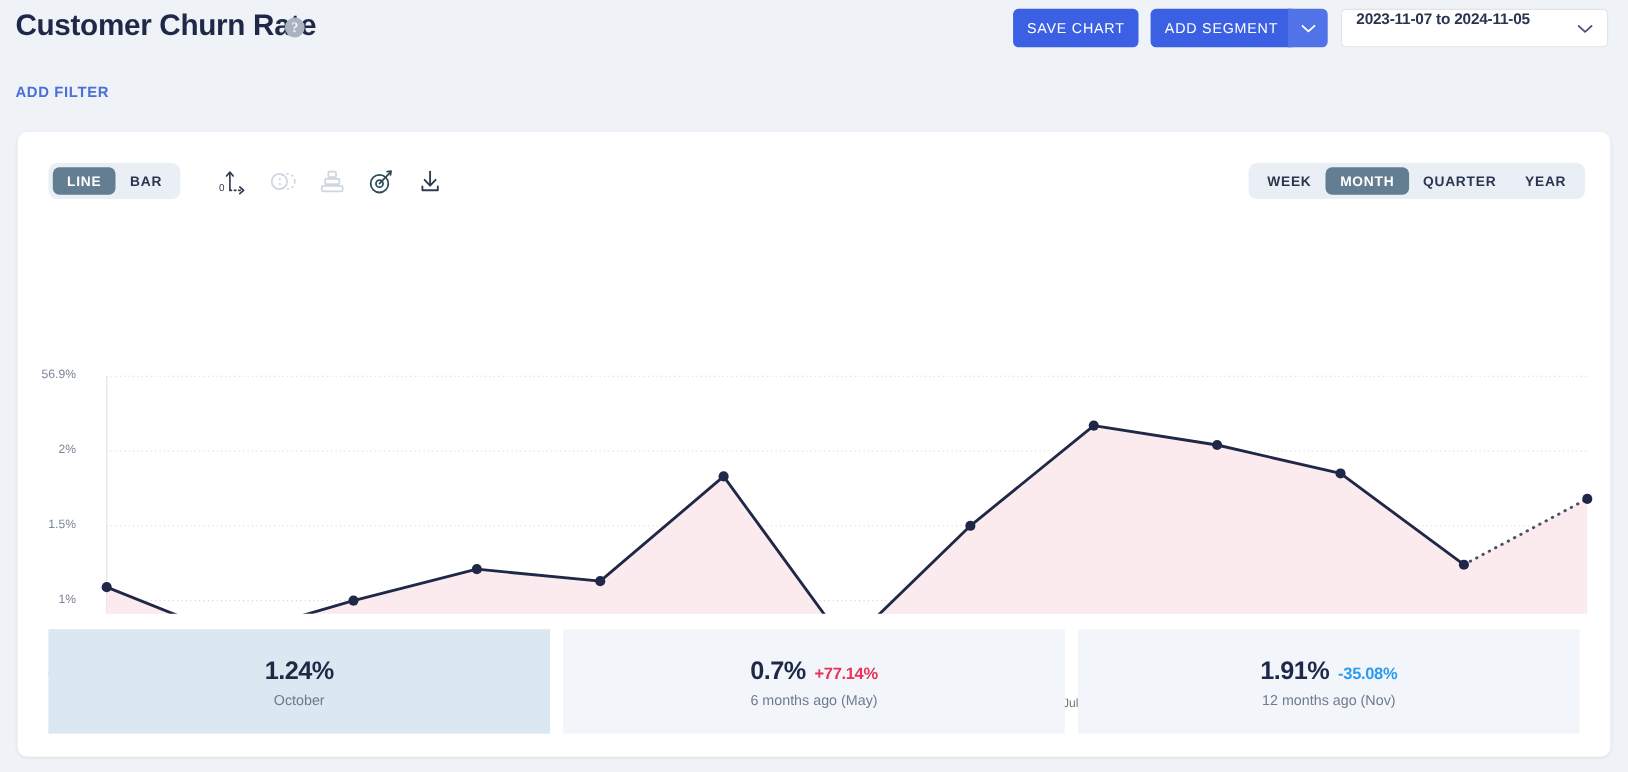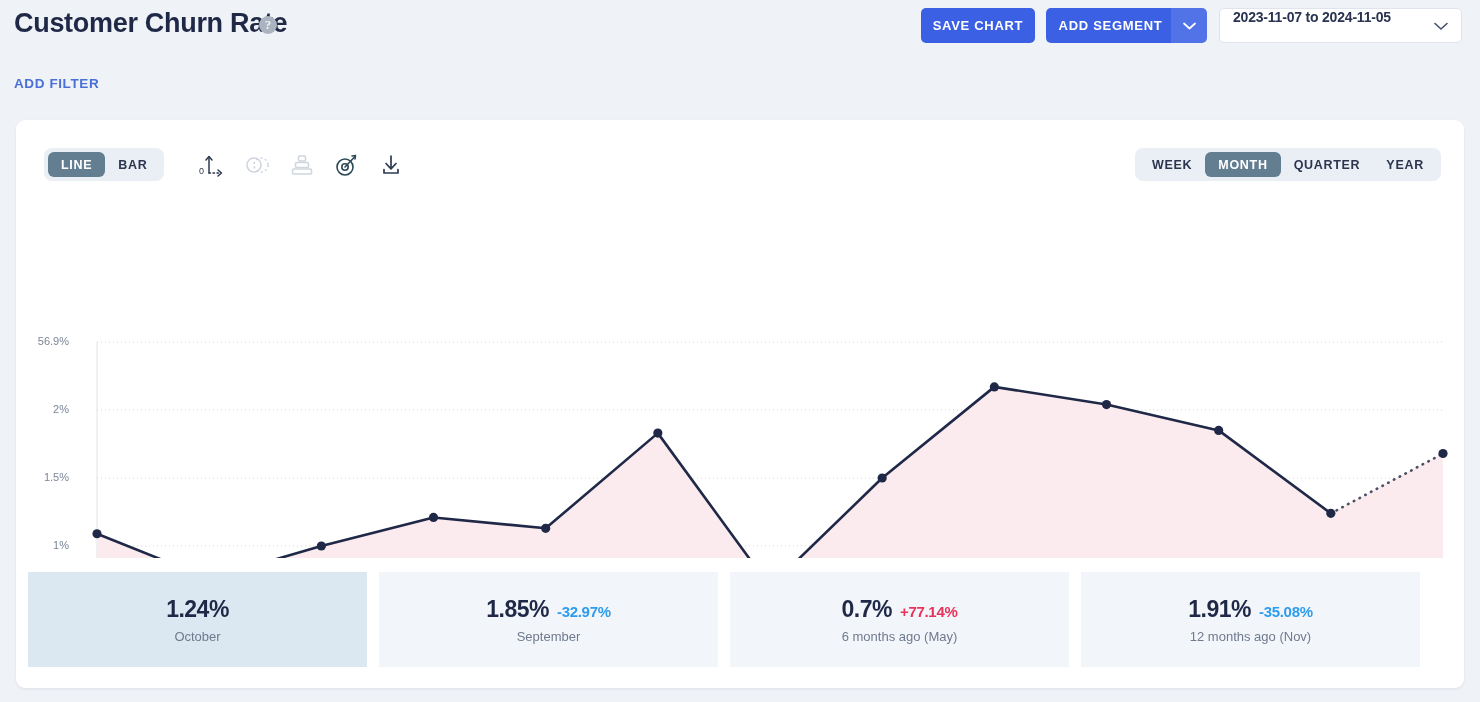--- a/index.html
+++ b/index.html
@@ -29,21 +29,21 @@
   }
   #add-filter {
     position: absolute; left: 14px; top: 76px;
     font-size: 13.5px; font-weight: 700; color: #4a6fd6;
     letter-spacing: 0.6px; cursor: pointer;
   }
   .btn {
     position: absolute; top: 8px; height: 35px;
     border: none; border-radius: 5px; cursor: pointer;
     font-family: "Liberation Sans", sans-serif;
-    font-size: 13px; font-weight: 700; letter-spacing: 0.7px;
+    font-size: 13px; font-weight: 400; letter-spacing: 0.7px;
     color: #ffffff; background: #3b60e4;
     display: flex; align-items: center; justify-content: center;
   }
   #save-chart-button { left: 921px; width: 114px; }
   #add-segment-button {
     left: 1046px; width: 129px;
     border-top-right-radius: 0; border-bottom-right-radius: 0;
   }
   #add-segment-caret-button {
     position: absolute; left: 1171px; top: 8px; width: 36px; height: 35px;
@@ -96,21 +96,21 @@
   .y-tick {
     position: absolute; right: 1395px; width: 60px; text-align: right;
     font-size: 11px; color: #7b8597;
   }
   .x-tick {
     position: absolute; font-size: 11px; color: #6c7689; white-space: nowrap;
   }
 
   
   #summary-row {
-    position: absolute; left: 12px; top: 452px; width: 1392px; height: 95px;
+    position: absolute; left: 28px; top: 452px; width: 1392px; height: 95px;
     display: flex;
     gap: 12px;
   }
   .summary-card {
     flex: 1; background: #f2f6fb;
     display: flex; flex-direction: column;
     align-items: center; justify-content: center;
   }
   .summary-card.highlight { background: #dbe7f1; }
   .summary-value-row { display: flex; align-items: baseline; gap: 8px; }
@@ -248,27 +248,20 @@
 
   <div id="summary-row">
       <div class="summary-card highlight">
         <div class="summary-value-row">
           <span class="summary-value">1.24%</span>
         </div>
         <div class="summary-label">October</div>
       </div>
       <div class="summary-card">
         <div class="summary-value-row">
-          <span class="summary-value">1.85%</span>
-          <span class="summary-delta down">-32.97%</span>
-        </div>
-        <div class="summary-label">September</div>
-      </div>
-      <div class="summary-card">
-        <div class="summary-value-row">
           <span class="summary-value">0.7%</span>
           <span class="summary-delta up">+77.14%</span>
         </div>
         <div class="summary-label">6 months ago (May)</div>
       </div>
       <div class="summary-card">
         <div class="summary-value-row">
           <span class="summary-value">1.91%</span>
           <span class="summary-delta down">-35.08%</span>
         </div>

